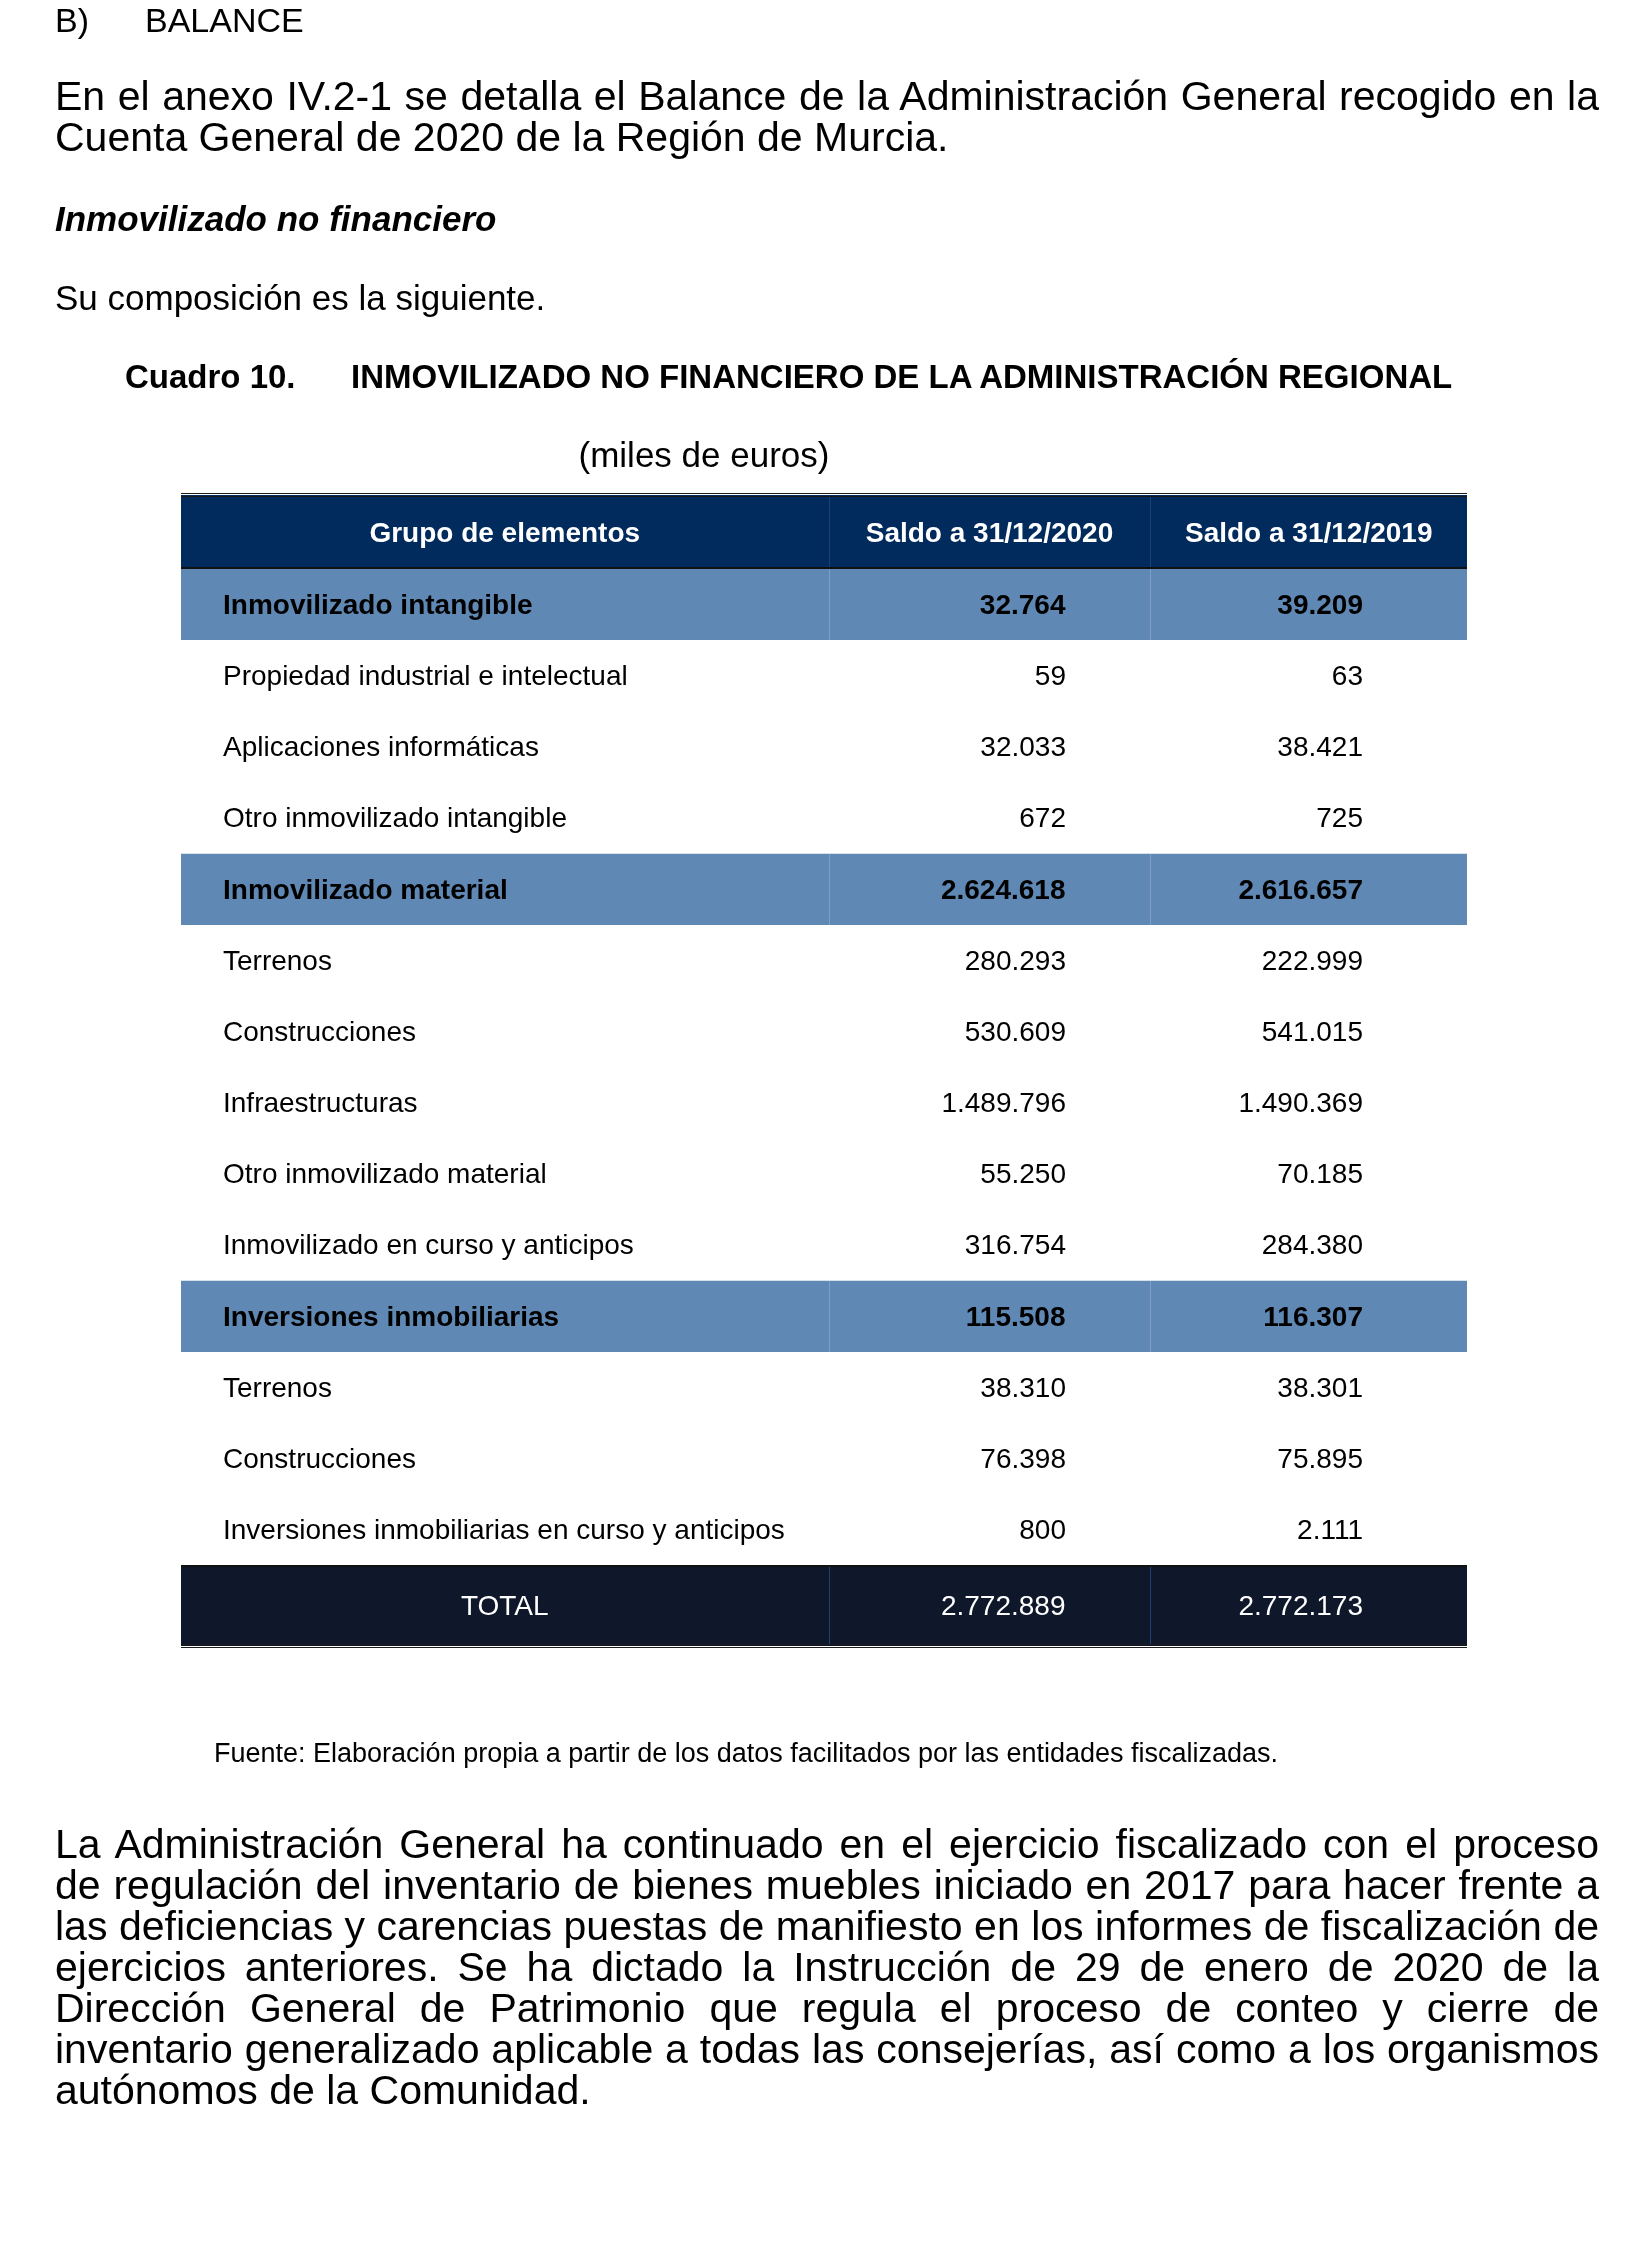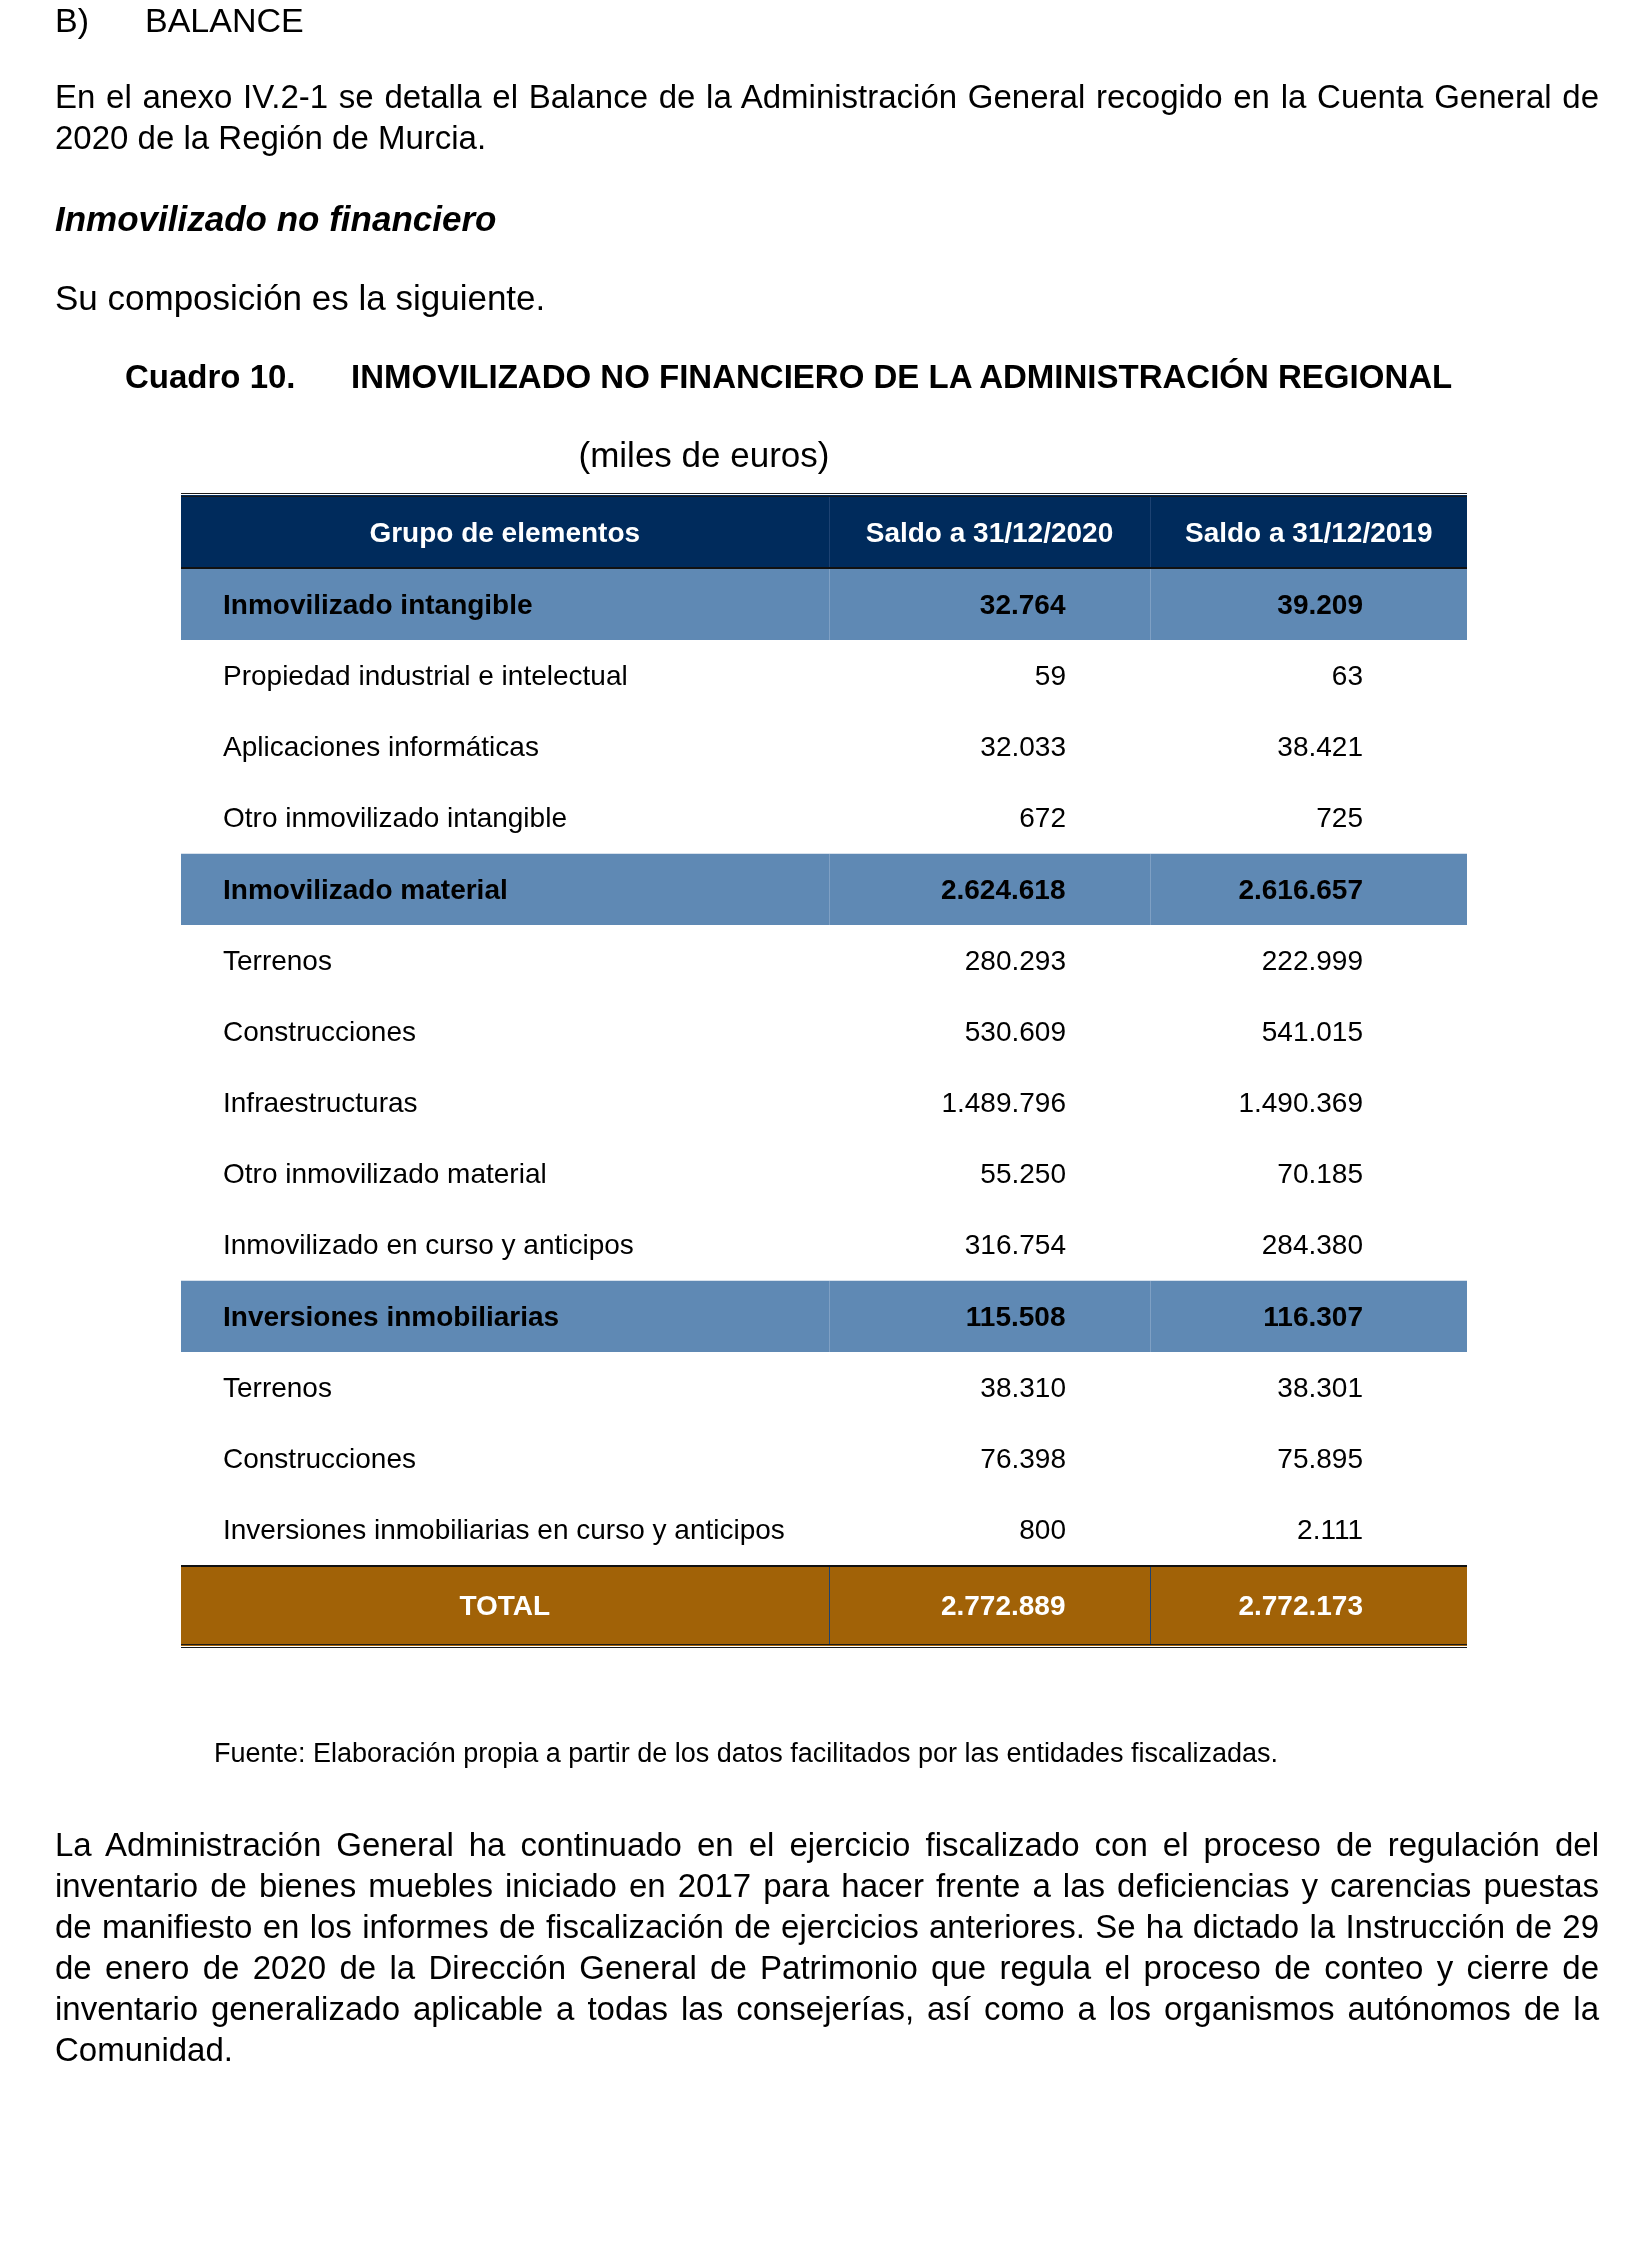--- a/index.html
+++ b/index.html
@@ -4,21 +4,21 @@
 <style>
   html, body { margin: 0; padding: 0; background: #ffffff; }
   body {
     width: 1649px; height: 2261px; position: relative; overflow: hidden;
     font-family: "Liberation Sans", sans-serif; color: #000;
   }
   .abs { position: absolute; }
   .section-heading { left: 55px; top: 0px; font-size: 34px; line-height: 41px; white-space: pre; }
   .section-heading .letter { display: inline-block; width: 90px; }
   .para {
-    left: 55px; width: 1544px; font-size: 33px; line-height: 41px;
+    left: 55px; width: 1544px; font-size: 41px; line-height: 41px;
     text-align: justify; text-align-last: left;
   }
   .para1 { top: 76px; }
   .subheading { left: 55px; top: 198px; font-size: 35px; line-height: 41px; font-weight: bold; font-style: italic; }
   .intro { left: 55px; top: 277px; font-size: 35px; line-height: 41px; }
   .caption { left: 125px; top: 356px; font-size: 33px; line-height: 41px; font-weight: bold; white-space: nowrap; }
   .caption .num { display: inline-block; width: 226px; }
   .units { left: 0; width: 1408px; top: 434px; text-align: center; font-size: 35px; line-height: 41px; }
 
   table.data {
@@ -36,21 +36,21 @@
     background: #002b5c; color: #ffffff; font-weight: bold; text-align: center;
     border-bottom: 2.4px solid #111; height: 70px;
   }
   table.data thead th + th { border-left: 0.8px solid #1d4272; }
   table.data td.label { padding-left: 42px; text-align: left; }
   table.data td.v1 { text-align: right; padding-right: 84px; }
   table.data td.v2 { text-align: right; padding-right: 104px; }
   table.data tr.group td { background: #5f89b4; font-weight: bold; border-top: 1.6px solid #d7e1ec; margin-top: 16px; }
   table.data tr.group td + td { border-left: 0.8px solid #7fa0c4; }
   table.data tr.total td {
-    background: #a16207; color: #fff; font-weight: bold; border-top: 2.4px solid #111; height: 77px; margin-left: 16px;
+    background: #0f172a; color: #fff; font-weight: normal; border-top: 2.4px solid #111; height: 77px; margin-left: 16px;
   }
   table.data tr.total td + td { border-left: 0.8px solid #1d4272; }
   table.data tr.total td.label { text-align: center; padding-left: 0; }
   table.data tbody tr.total { border-bottom: 4.9px double #1a1a1a; }
 
   .source { left: 214px; top: 1735px; font-size: 27px; line-height: 36px; white-space: nowrap; }
   .para2 { top: 1804px; margin-top: 20px; }
 </style>
 </head>
 <body>

